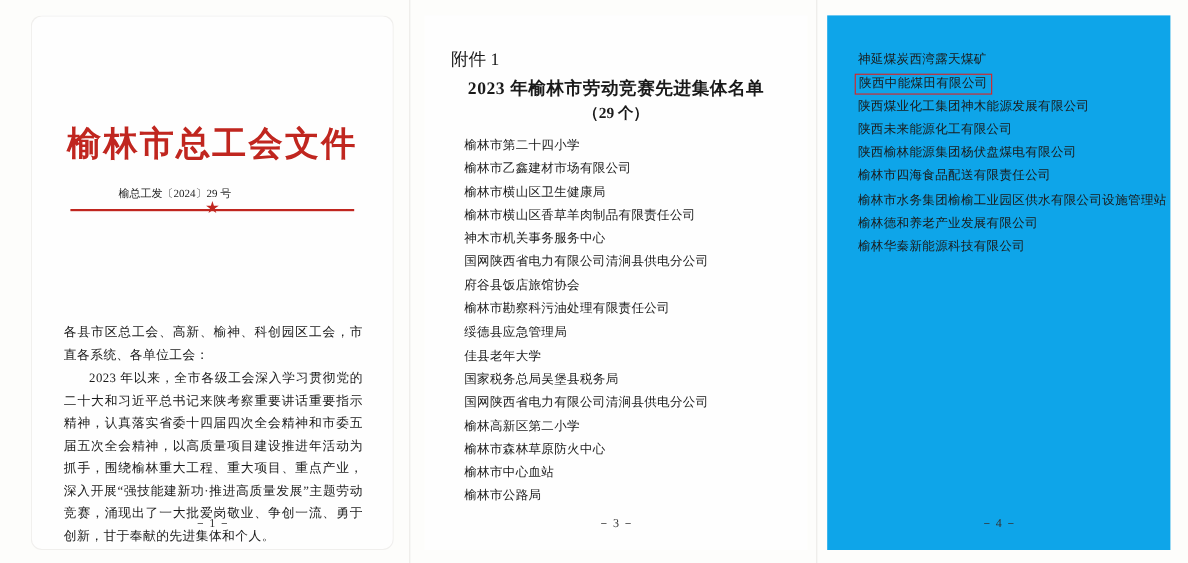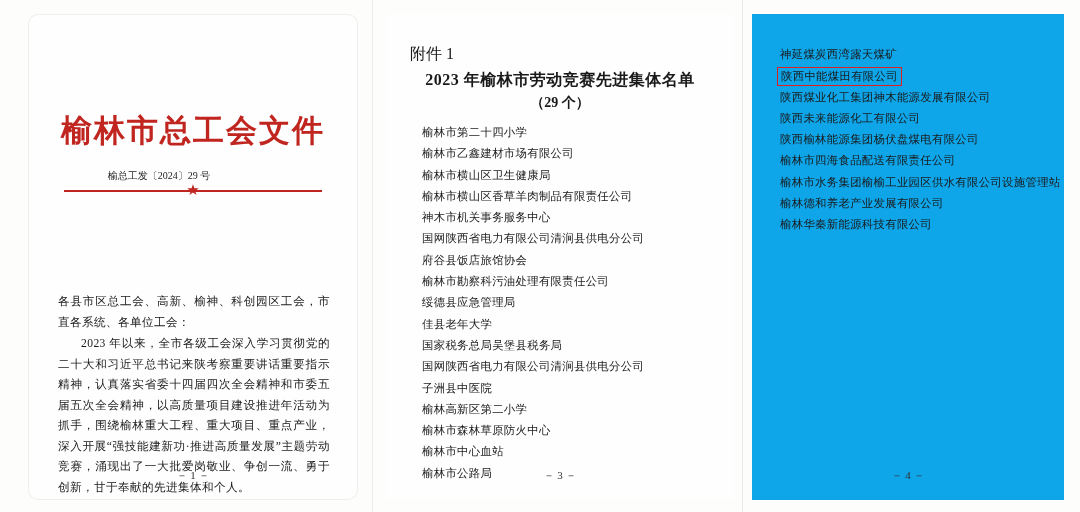--- a/index.html
+++ b/index.html
@@ -236,21 +236,20 @@
       <div>榆林市横山区卫生健康局</div>
       <div>榆林市横山区香草羊肉制品有限责任公司</div>
       <div>神木市机关事务服务中心</div>
       <div>国网陕西省电力有限公司清涧县供电分公司</div>
       <div>府谷县饭店旅馆协会</div>
       <div>榆林市勘察科污油处理有限责任公司</div>
       <div>绥德县应急管理局</div>
       <div>佳县老年大学</div>
       <div>国家税务总局吴堡县税务局</div>
       <div>国网陕西省电力有限公司清涧县供电分公司</div>
-      <div>子洲县中医院</div>
       <div>榆林高新区第二小学</div>
       <div>榆林市森林草原防火中心</div>
       <div>榆林市中心血站</div>
       <div>榆林市公路局</div>
     </div>
     <div class="p3-pagenum">－ 3 －</div>
   </div>
 
   <div class="doc-page4">
     <div class="p4-list">

